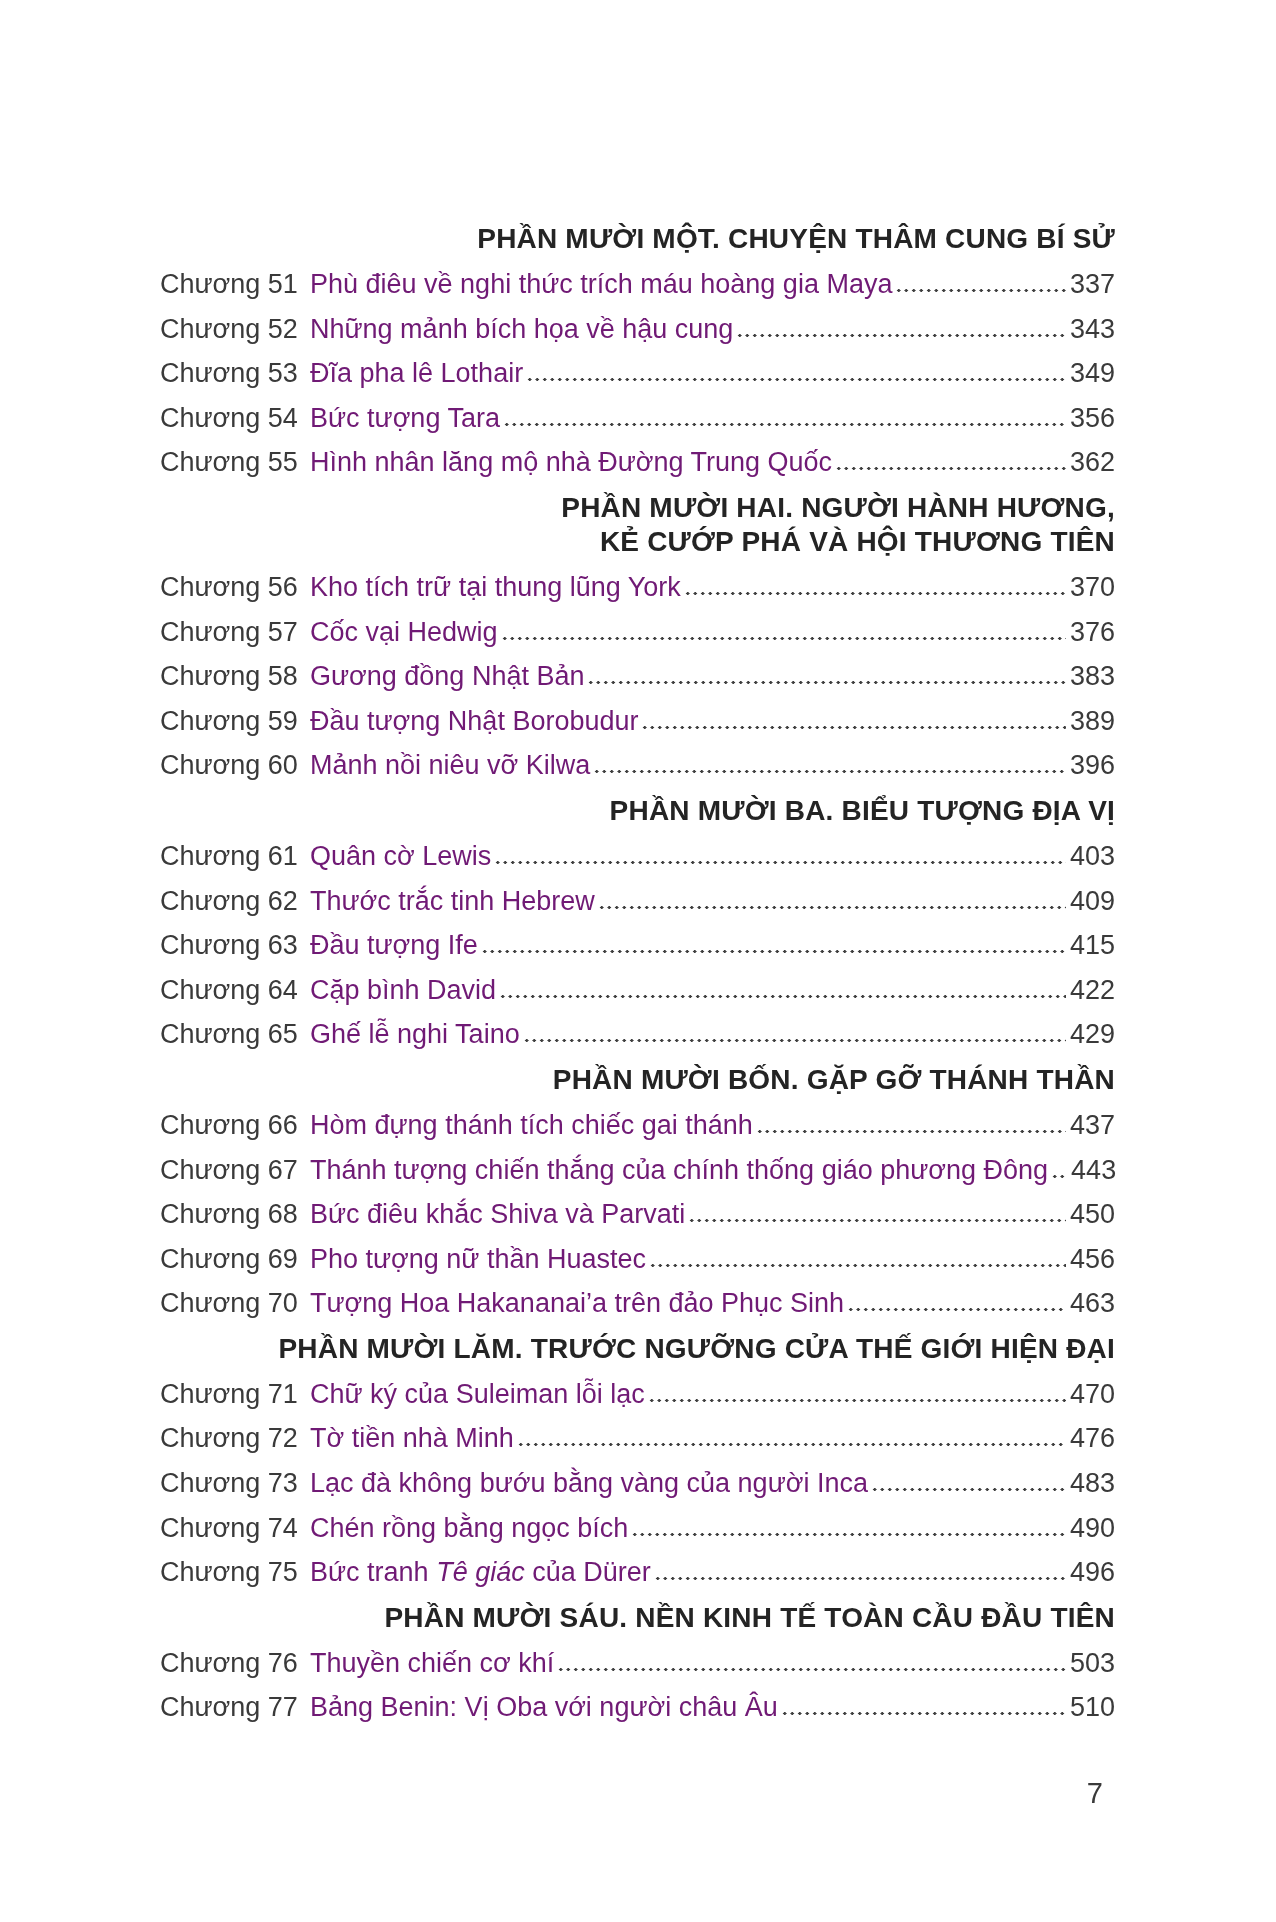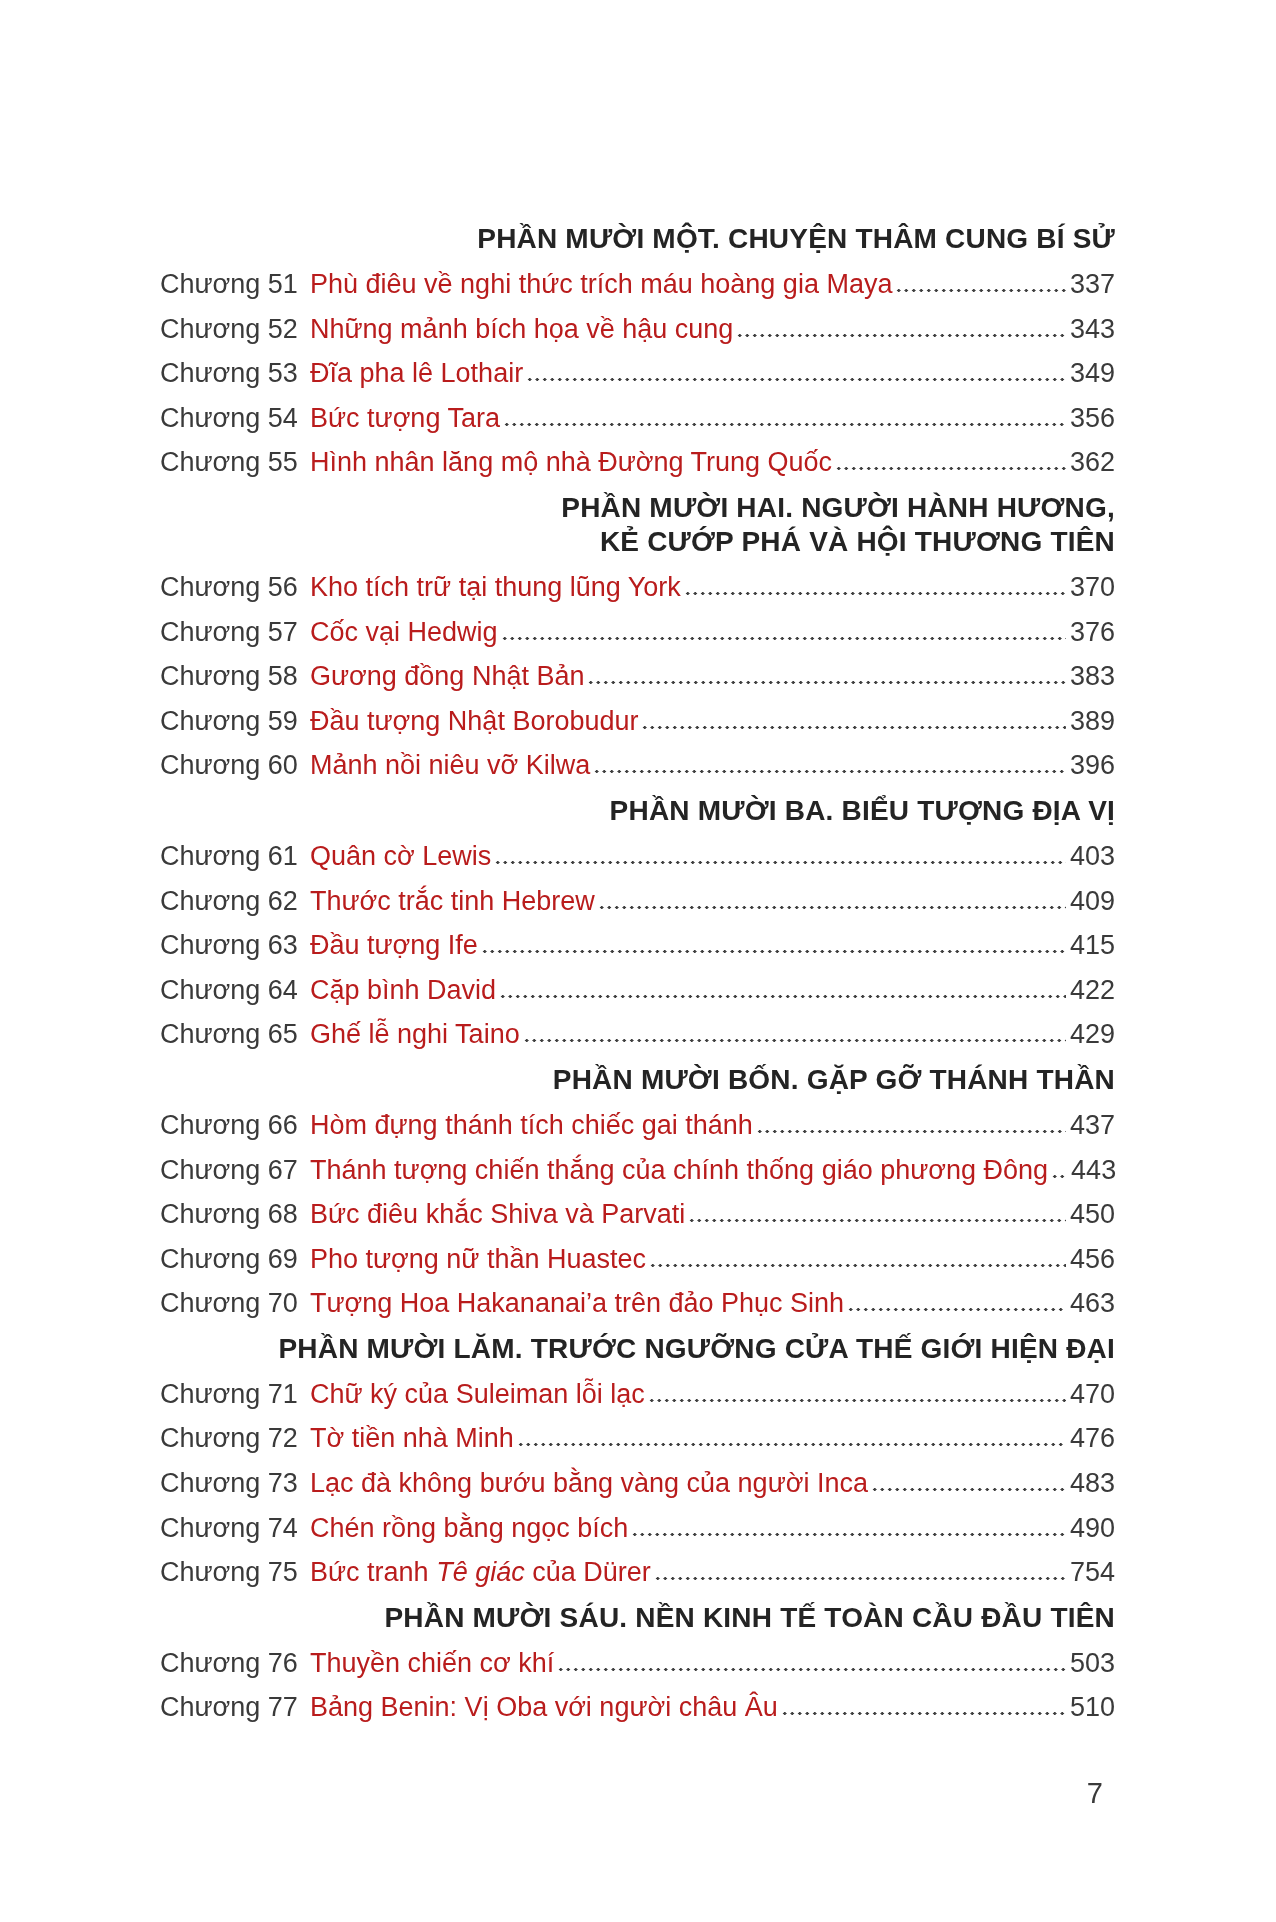--- a/index.html
+++ b/index.html
@@ -29,21 +29,21 @@
   .entries { display: flex; flex-direction: column; }
   .row {
     display: flex;
     align-items: baseline;
     height: 44.6px;
     line-height: 44.6px;
     font-size: 27px;
     white-space: nowrap;
   }
   .chap { flex: 0 0 150px; color: #3a3a3a; }
-  .title { flex: 0 1 auto; color: #b91c1c; }
+  .title { flex: 0 1 auto; color: #701a75; }
   .title .it { font-style: italic; }
   .leader {
     flex: 1 1 20px;
     min-width: 16px;
     height: 5px;
     margin: 0 4px 0 3px;
     background-image: radial-gradient(circle, #3f3f3f 1.5px, rgba(0,0,0,0) 1.7px);
     background-size: 7.5px 5px;
     background-repeat: repeat-x;
     background-position: left bottom;
@@ -252,21 +252,21 @@
     <span class="chap">Chương 74</span>
     <span class="title"><span>Chén rồng bằng ngọc bích</span></span>
     <span class="leader"></span>
     <span class="pagenum">490</span>
   </div>
 
   <div class="row">
     <span class="chap">Chương 75</span>
     <span class="title"><span>Bức tranh </span><span class="it">Tê giác</span><span> của Dürer</span></span>
     <span class="leader"></span>
-    <span class="pagenum">754</span>
+    <span class="pagenum">496</span>
   </div>
 </div>
   </section>
 
   <section class="toc-section">
     <h2 class="section-title">PHẦN MƯỜI SÁU. NỀN KINH TẾ TOÀN CẦU ĐẦU TIÊN</h2>
     <div class="entries">
   <div class="row">
     <span class="chap">Chương 76</span>
     <span class="title"><span>Thuyền chiến cơ khí</span></span>

